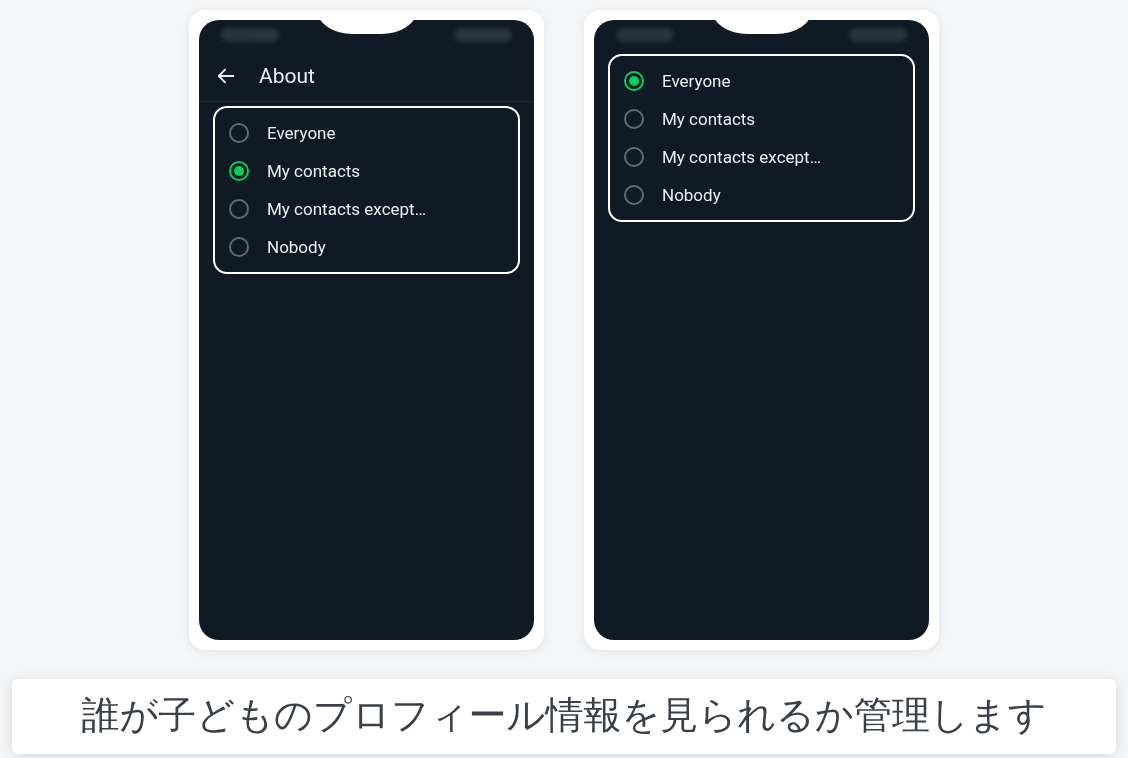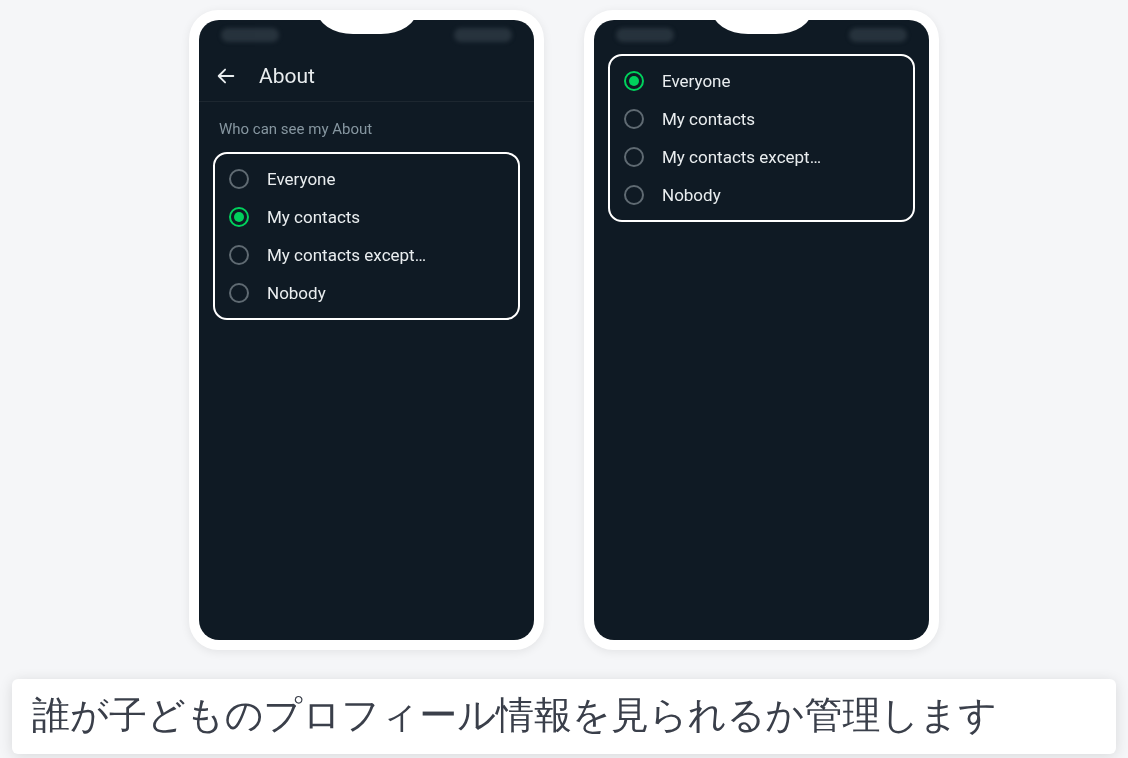--- a/index.html
+++ b/index.html
@@ -17,21 +17,21 @@
       position: relative;
       display: flex;
       justify-content: center;
       gap: 40px;
       padding-top: 10px;
     }
     .phone {
       width: 355px;
       height: 640px;
       background: #ffffff;
-      border-radius: 29px;
+      border-radius: 16px;
       padding: 10px;
       box-shadow: 0 2px 10px rgba(0,0,0,0.08);
       position: relative;
     }
     .screen {
       width: 100%;
       height: 100%;
       background: #0f1a24;
       border-radius: 20px;
       overflow: hidden;
@@ -117,20 +117,21 @@
       overflow: hidden;
       text-overflow: ellipsis;
     }
     .caption-card {
       position: absolute;
       left: 12px; right: 12px; bottom: 4px;
       background: #ffffff;
       border-radius: 6px;
       box-shadow: 0 2px 14px rgba(0,0,0,0.12);
       padding: 12px 20px 14px 20px;
+      text-align: center;
     }
     .caption-text {
       font-size: 38px;
       color: #3a3f4a;
       line-height: 1.3;
       font-weight: 400;
       font-family: "Hiragino Sans", "Yu Gothic", "Meiryo", sans-serif;
     }
   </style>
 </head>
@@ -146,21 +147,20 @@
         <div class="status-blur"></div>
       </div>
       <div class="appbar">
         <span class="back-icon">
           <svg width="22" height="22" viewBox="0 0 24 24" fill="none">
             <path d="M20 12H4M4 12L11 5M4 12L11 19" stroke="#e9edef" stroke-width="2" stroke-linecap="round" stroke-linejoin="round"></path>
           </svg>
         </span>
         <span class="appbar-title">About</span>
       </div>
-      <div class="section-label">Who can see my About</div>
       <div class="options-box">
         <div class="radio-row">
           <span class="radio" id="p0o0r"></span>
           <span class="radio-label">Everyone</span>
         </div>
         <div class="radio-row">
           <span class="radio selected" id="p0o1r"></span>
           <span class="radio-label">My contacts</span>
         </div>
         <div class="radio-row">

